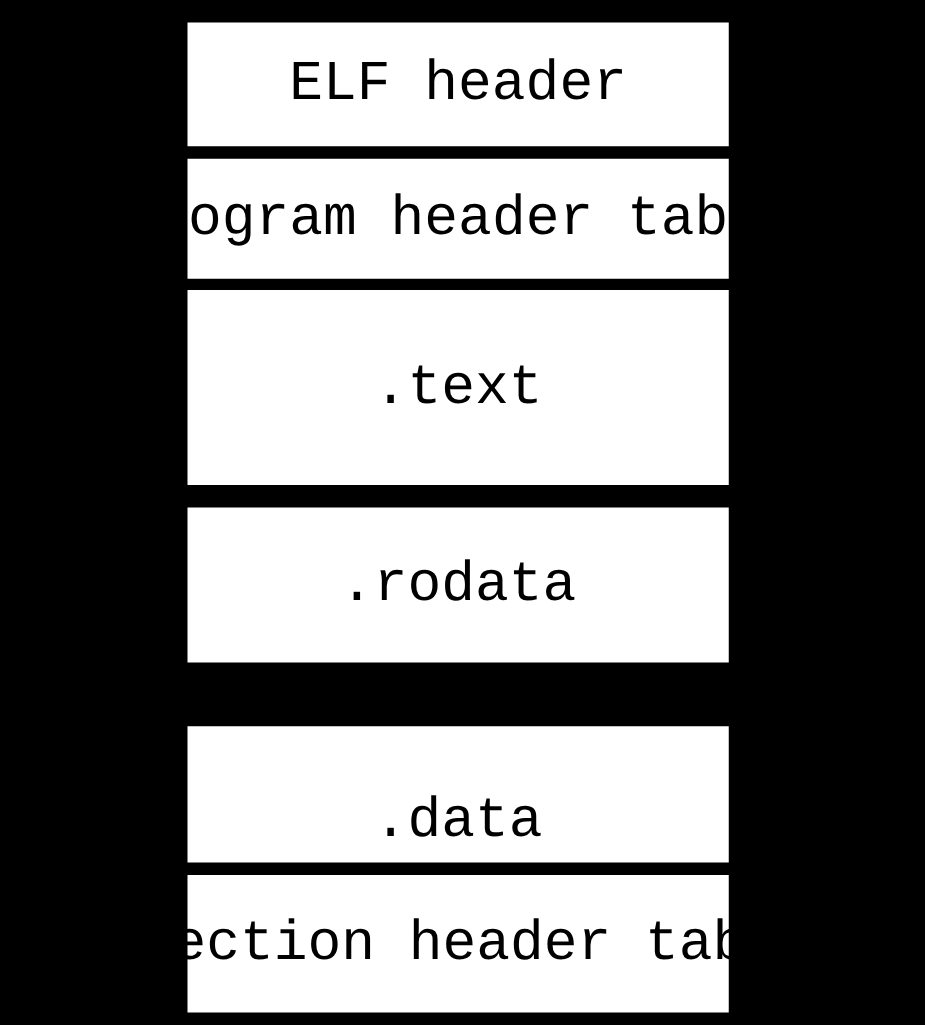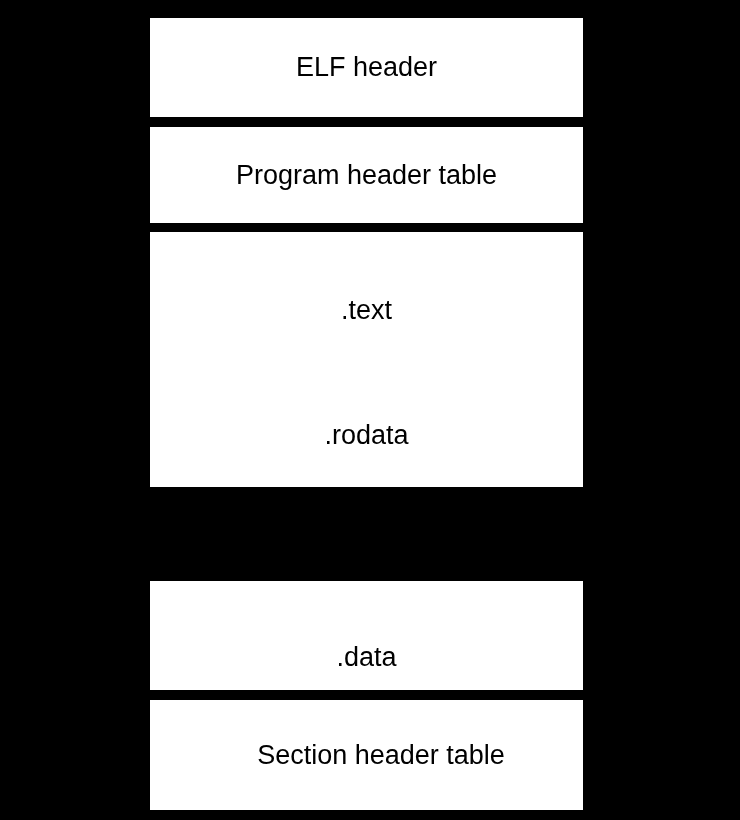--- a/index.html
+++ b/index.html
@@ -18,32 +18,32 @@
     position: absolute;
     left: 150px;
     width: 433px;
     background: #ffffff;
     display: flex;
     align-items: center;
     justify-content: center;
     box-sizing: border-box;
   }
   .box-label {
-    font-family: Liberation Sans, sans-serif;
-    font-size: 27px;
+    font-family: Liberation Mono, monospace;
+    font-size: 45px;
     font-weight: 400;
     color: #000000;
     white-space: nowrap;
     line-height: 1;
   }
   
   .box-elf-header            { top: 18px;  height: 99px;  }
   .box-program-header-table  { top: 127px; height: 96px; text-align: center;  }
   .box-text-section          { top: 232px; height: 156px; }
-  .box-rodata-section        { top: 383px; height: 104px; }
+  .box-rodata-section        { top: 406px; height: 124px; }
   .box-data-section          { top: 581px; height: 109px; }
   .box-section-header-table  { top: 700px; height: 110px; padding-left: 29px;  }
 </style>
 </head>
 <body>
 
 <div class="canvas" style="background: rgb(0, 0, 0);">
 
   <div class="box box-elf-header" style="background: rgb(255, 255, 255);">
     <span class="box-label" style="color: rgb(0, 0, 0);">ELF header</span>

